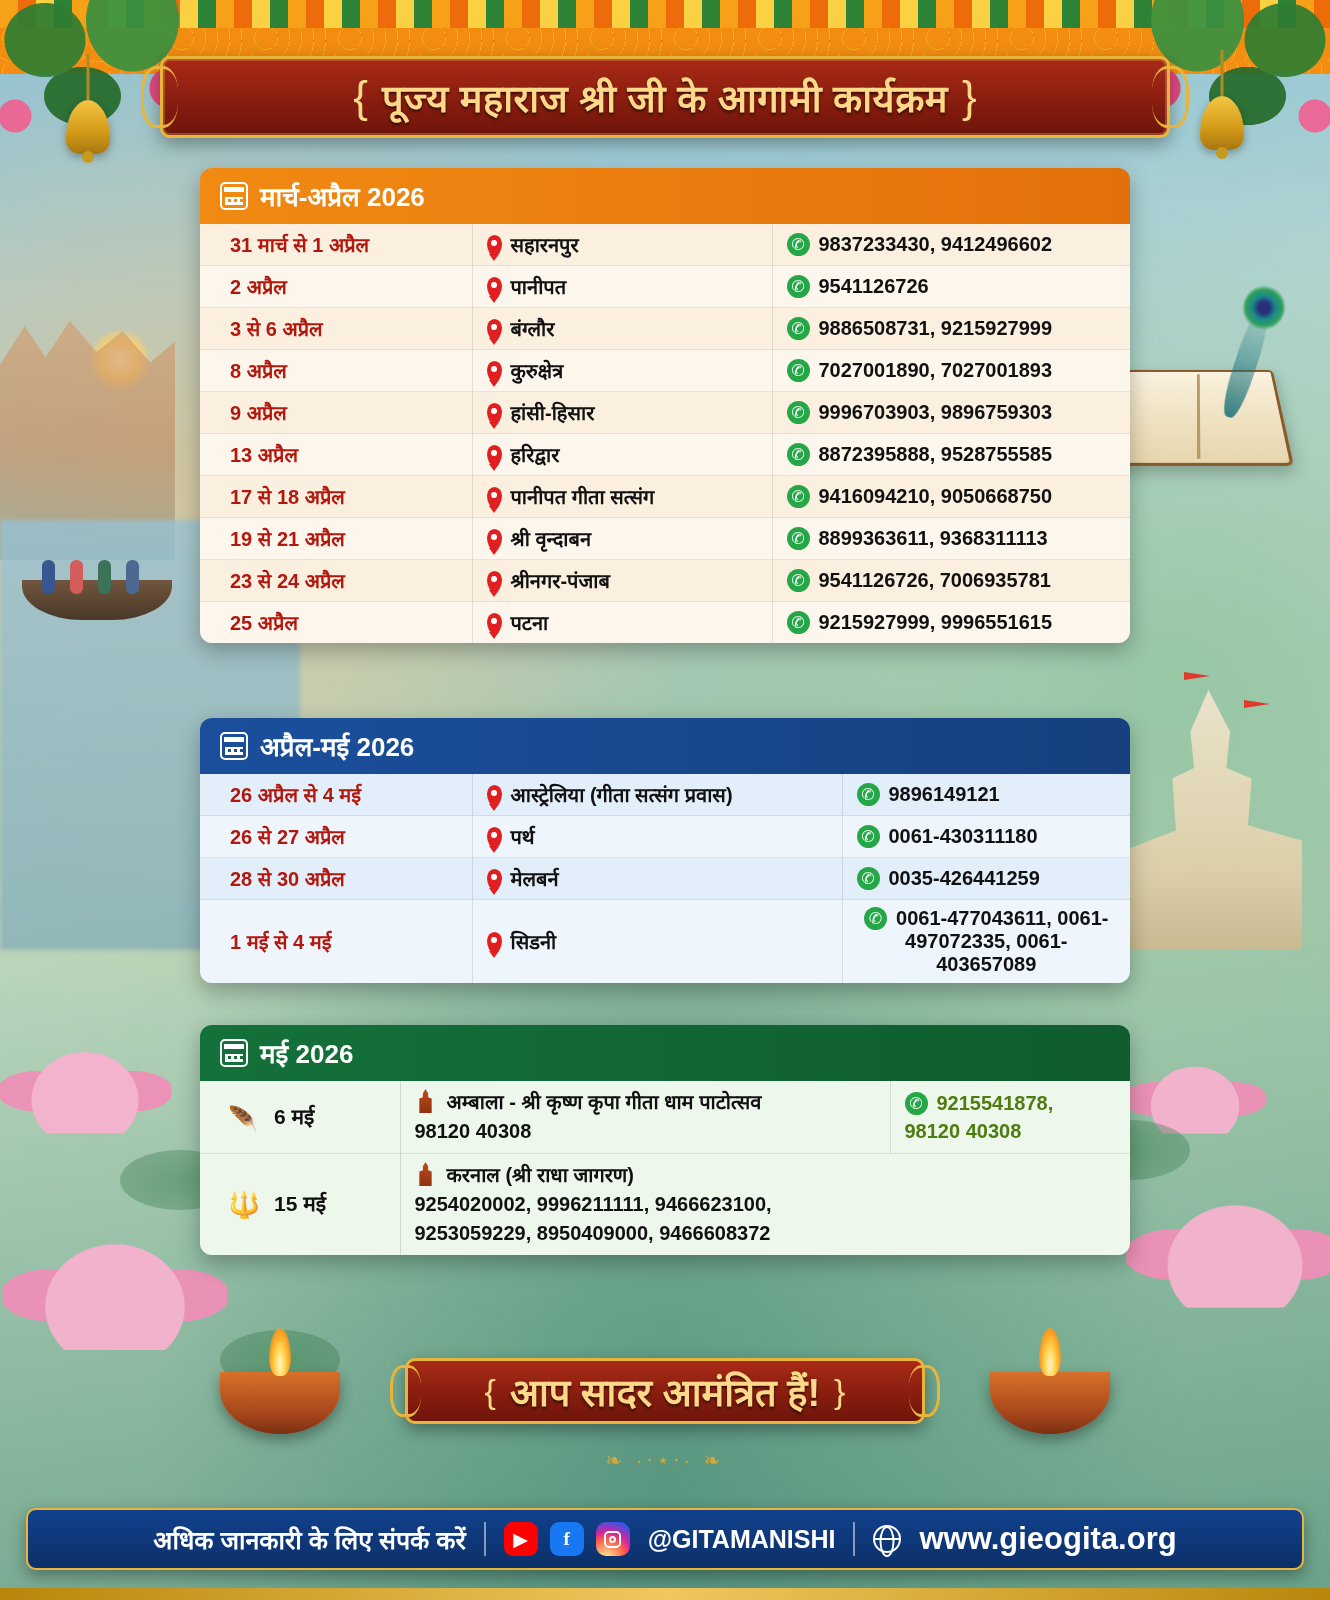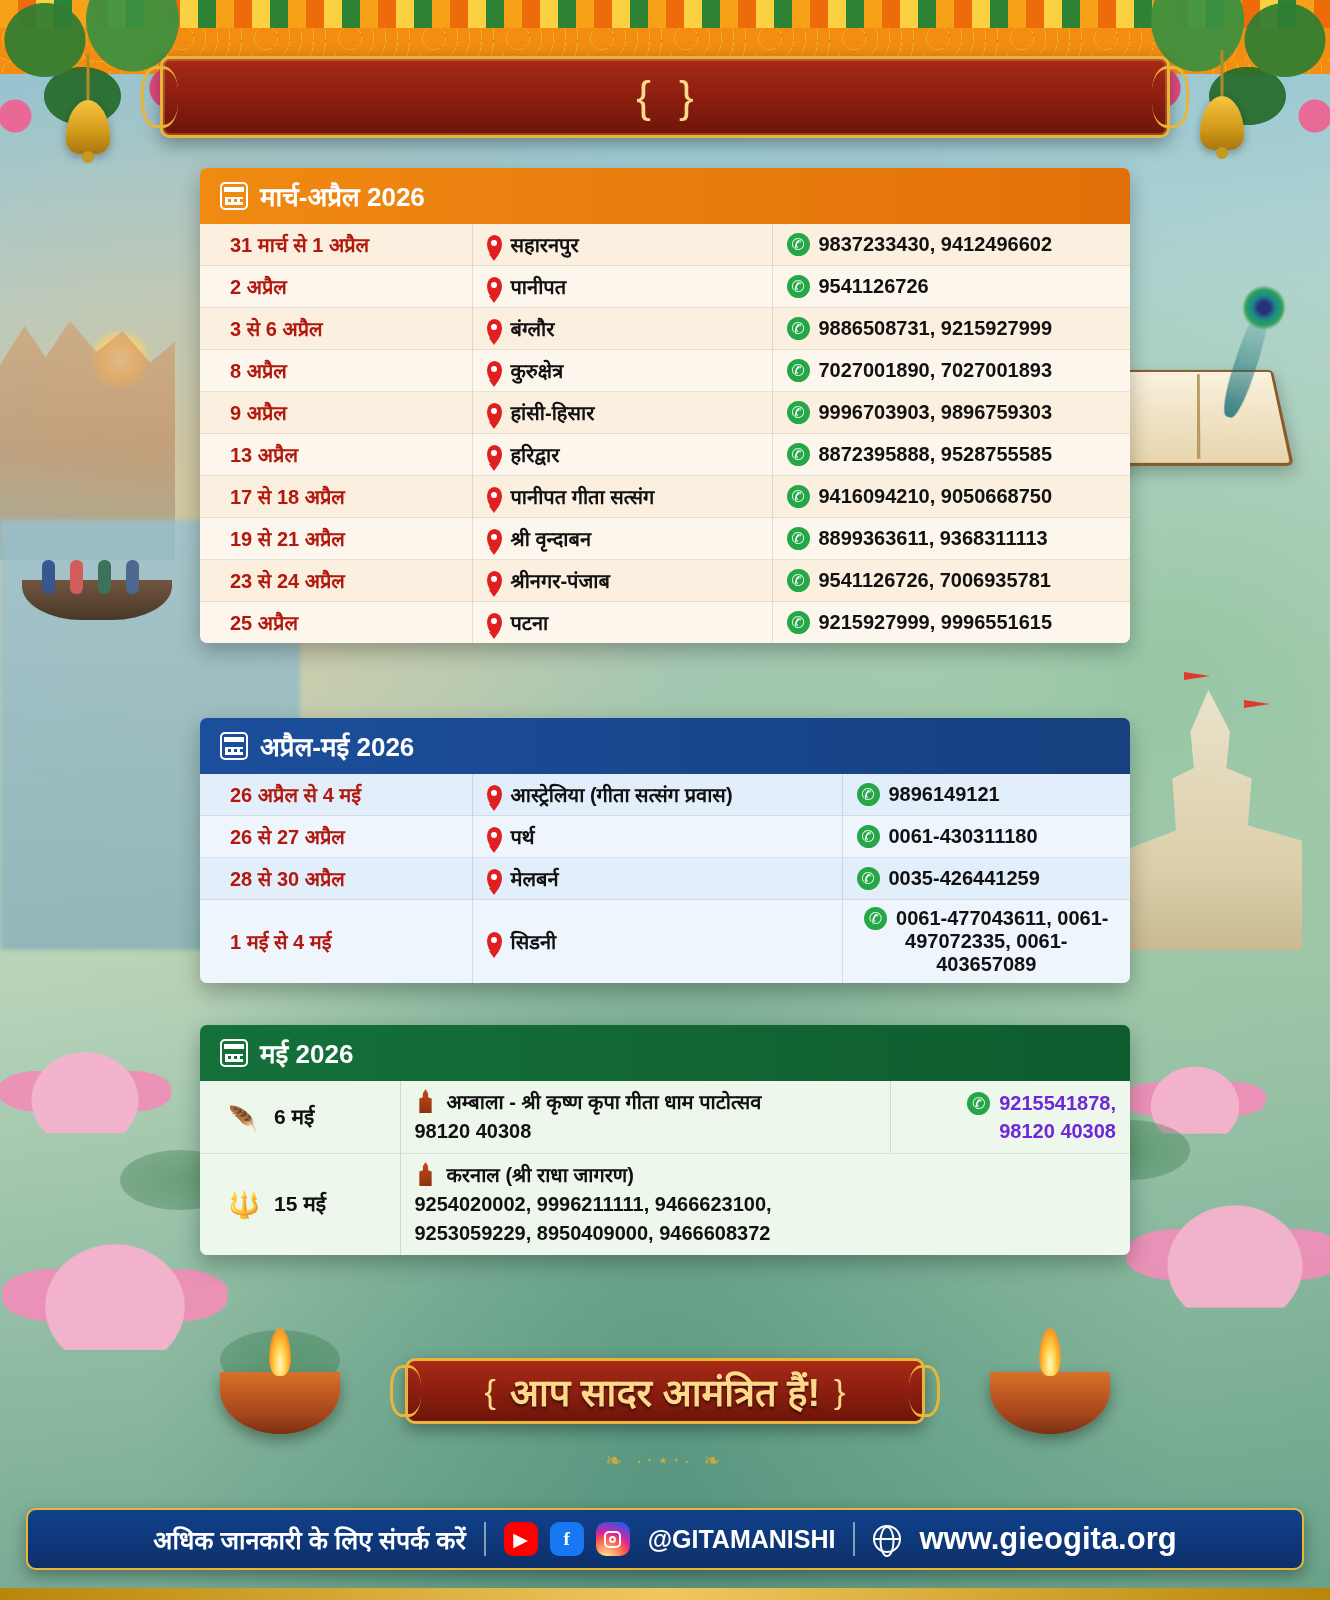--- a/index.html
+++ b/index.html
@@ -180,21 +180,21 @@
   .title-text {
     color: #ffd98a; font-size: 38px; font-weight: bold; letter-spacing: .5px;
     text-shadow: 0 2px 3px rgba(0,0,0,.6);
     white-space: nowrap;
   }
   .brace { color:#ffd98a; font-size: 44px; padding: 0 14px; }
 
   
   .card {
     position: absolute; left: 50%; transform: translateX(-50%);
-    width: 930px; border-radius: 7px; overflow: hidden;
+    width: 930px; border-radius: 12px; overflow: hidden;
     box-shadow: 0 8px 22px rgba(0,0,0,.28);
     z-index: 4;
   }
   .card-head {
     display: flex; align-items: center; gap: 12px;
     padding: 10px 20px; color: #fff; font-size: 26px; font-weight: bold;
   }
   .card-head .cal-icon {
     width: 28px; height: 28px; border: 2.5px solid #fff; border-radius: 5px;
     position: relative; flex: none;
@@ -248,21 +248,21 @@
   #card-2 .c-place { width: 370px; }
   #card-2 .c-phone { text-align: left; }
   #card-2 .phone-multi { text-align: center; }
 
   
   #card-3 { top: 1025px; }
   #card-3 .card-head { background: linear-gradient(90deg, #14713a 0%, #0f5c2e 100%); }
   #card-3 .card-body { background: #eef7ec; }
   #card-3 .c-sym { width: 200px; color:#111; font-weight:bold; padding-left: 28px; font-size: 21px; }
   #card-3 .c-ev  { color:#111; font-weight:bold; border-left: 1px solid rgba(0,0,0,.12); line-height: 1.45; }
-  #card-3 .c-ph  { width: 240px; color:#6d28d9; font-weight:bold; border-left: 1px solid rgba(0,0,0,.12); text-align:right; line-height:1.4; }
+  #card-3 .c-ph  { width: 240px; color:#4d7c0f; font-weight:bold; border-left: 1px solid rgba(0,0,0,.12); text-align:left; line-height:1.4; }
   .sym-feather { display:inline-block; width: 34px; margin-right: 12px; color:#1f7a4d; font-size: 24px; vertical-align:-3px; }
   .sym-trishul { display:inline-block; width: 34px; margin-right: 12px; color:#b3180e; font-size: 26px; vertical-align:-3px; }
   .temple-ico {
     display:inline-block; width: 22px; height: 24px; margin-right: 10px; vertical-align:-4px;
     background: linear-gradient(180deg,#c24a1c,#8d3210);
     clip-path: polygon(50% 0, 62% 18%, 62% 34%, 78% 40%, 78% 100%, 22% 100%, 22% 40%, 38% 34%, 38% 18%);
   }
 
   
   .invite {
@@ -344,20 +344,21 @@
       <span class="flame"></span>
     </div>
   <div class="diya right">
       <span class="flame"></span>
     </div>
 </div>
 
 <div class="title-wrap">
   <div class="title-banner">
     <span class="brace">{</span>
+    <span class="title-text">पूज्य महाराज श्री जी के आगामी कार्यक्रम</span>
     <span class="brace">}</span>
   </div>
 </div>
 
 <section class="card" id="card-1">
   <div class="card-head">
     <span class="cal-icon"></span>
     <span>मार्च-अप्रैल 2026</span>
   </div>
   <div class="card-body">

